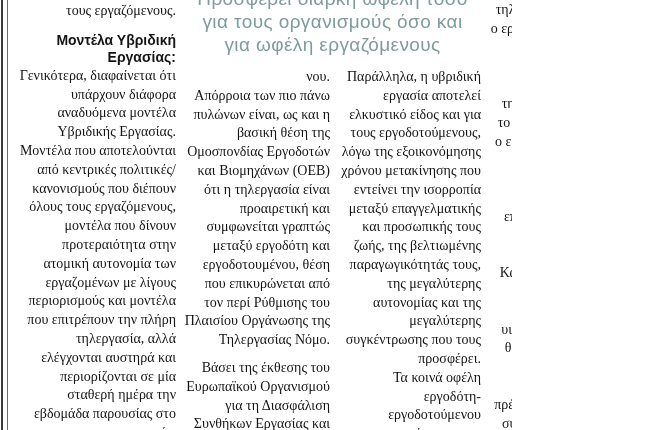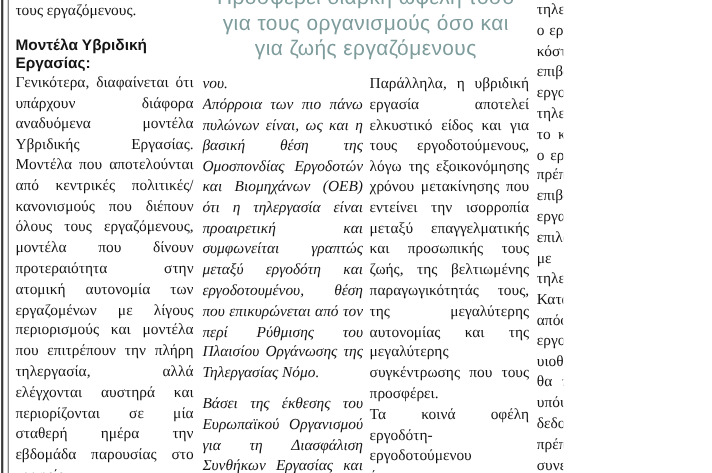--- a/index.html
+++ b/index.html
@@ -16,25 +16,25 @@
   .cols{
     position:absolute;left:14px;top:0;width:640px;height:430px;
     display:flex;
   }
   .col{
     font-size:14px;line-height:18.8px;
     text-align:justify;
     overflow:hidden;
     height:430px;
   }
-  .col p{margin:0;}
+  .col p{margin:0;text-align:right;}
   .col1{width:162px;margin-right:8px;padding-top:2px;}
   .mid{width:297px;margin-right:7px;display:flex;flex-direction:column;}
   .mid-cols{display:flex;flex:1;overflow:hidden;}
-  .col2{width:146px;margin-right:6px;height:auto;font-style:italic;}
+  .col2{width:146px;margin-right:6px;height:auto;}
   .col3{width:145px;height:auto;}
   .col4{width:164px;padding-top:1px;}
   .headline{
     margin-top:-13px;
     margin-bottom:12px;
     text-align:center;
     font-family:"Liberation Sans", sans-serif;
     font-weight:400;
     font-size:19px;
     line-height:23px;
@@ -65,21 +65,21 @@
       <div class="gap-md"></div>
       <p class="subhead">Μοντέλα Υβριδική Εργασίας:</p>
       <p>Γενικότερα, διαφαίνεται ότι υπάρχουν διάφορα αναδυόμενα μοντέλα Υβριδικής Εργασίας. Μοντέλα που αποτελούνται από κεντρικές πολιτικές/ κανονισμούς που διέπουν όλους τους εργαζόμενους, μοντέλα που δίνουν προτεραιότητα στην ατομική αυτονομία των εργαζομένων με λίγους περιορισμούς και μοντέλα που επιτρέπουν την πλήρη τηλεργασία, αλλά ελέγχονται αυστηρά και περιορίζονται σε μία σταθερή ημέρα την εβδομάδα παρουσίας στο γραφείο.</p>
 
     </div>
 
     <div class="mid">
       <div class="headline" style="color: rgb(127, 156, 156);">
         <div>Προσφέρει διαρκή ωφέλη τόσο</div>
         <div>για τους οργανισμούς όσο και</div>
-        <div>για ζωής εργαζόμενους</div>
+        <div>για ωφέλη εργαζόμενους</div>
       </div>
       <div class="mid-cols">
         <div class="col col2">
           <p>νου.</p>
           <p>Απόρροια των πιο πάνω πυλώνων είναι, ως και η βασική θέση της Ομοσπονδίας Εργοδοτών και Βιομηχάνων (ΟΕΒ) ότι η τηλεργασία είναι προαιρετική και συμφωνείται γραπτώς μεταξύ εργοδότη και εργοδοτουμένου, θέση που επικυρώνεται από τον περί Ρύθμισης του Πλαισίου Οργάνωσης της Τηλεργασίας Νόμο.</p>
           <div class="gap-sm"></div>
           <p>Βάσει της έκθεσης του Ευρωπαϊκού Οργανισμού για τη Διασφάλιση Συνθήκων Εργασίας και Διαβίωσης - Eurofound (2025), The Hybrid Workplace: Ensuring Benefits for Workers and Organisations, υπάρχουν αρκετοί παράγοντες που ωθούν τους</p>
         </div>
         <div class="col col3">
           <p>Παράλληλα, η υβριδική εργασία αποτελεί ελκυστικό είδος και για τους εργοδοτούμενους, λόγω της εξοικονόμησης χρόνου μετακίνησης που εντείνει την ισορροπία μεταξύ επαγγελματικής και προσωπικής τους ζωής, της βελτιωμένης παραγωγικότητάς τους, της μεγαλύτερης αυτονομίας και της μεγαλύτερης συγκέντρωσης που τους προσφέρει.</p>

